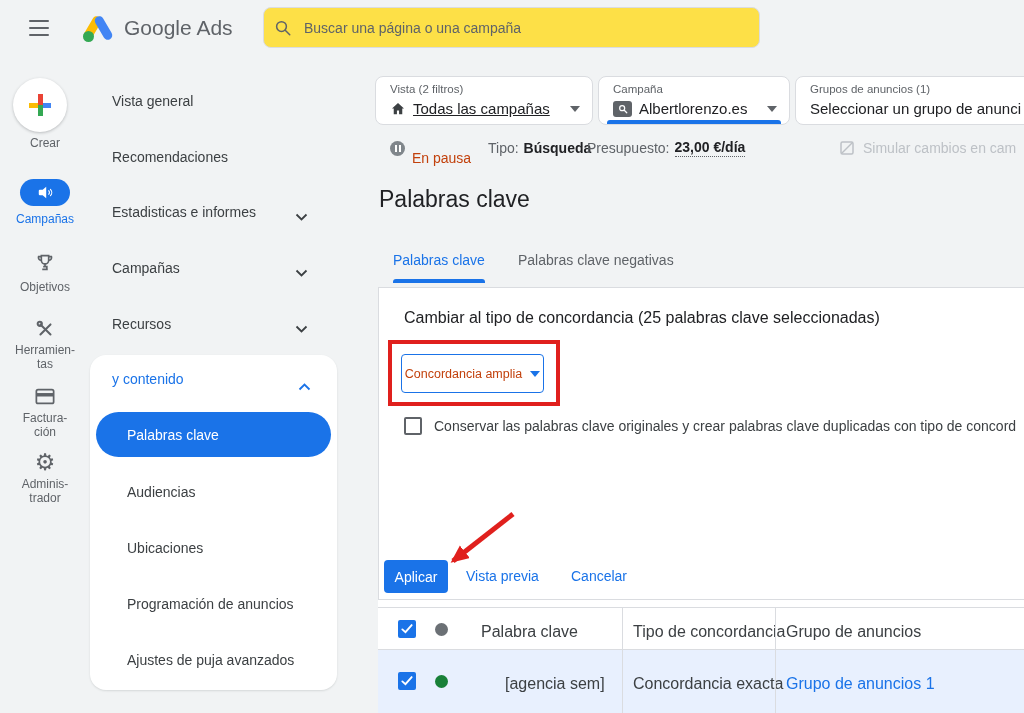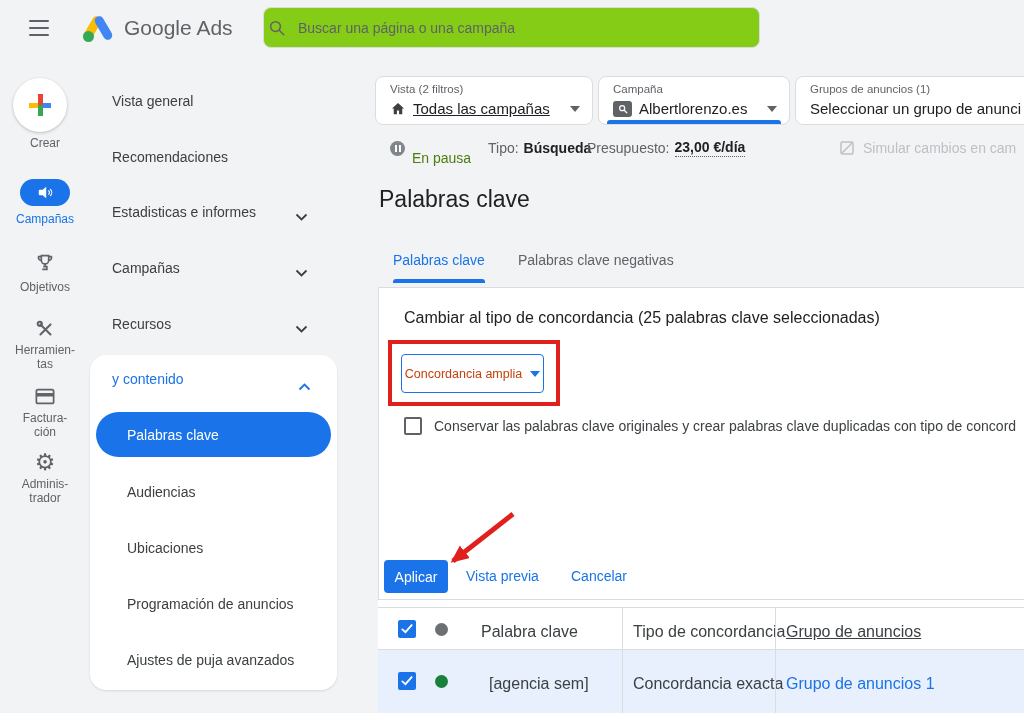--- a/index.html
+++ b/index.html
@@ -10,21 +10,21 @@
 
   
   .hamburger { left:29px; top:20px; width:20px; height:16px; cursor:pointer; }
   .hamburger i { display:block; width:20px; height:2px; background:#5f6368; border-radius:1px; margin-bottom:5px; }
   .logo-mark { left:82px; top:13px; width:32px; height:30px; }
   .logo-mark .bar { position:absolute; width:9px; height:26px; border-radius:5px; }
   .logo-mark .bar.y { background:#fbbc04; left:6px; top:2px; transform:rotate(30deg); }
   .logo-mark .bar.b { background:#4285f4; left:17px; top:2px; transform:rotate(-30deg); }
   .logo-mark .dot { position:absolute; width:11px; height:11px; border-radius:50%; background:#34a853; left:1px; bottom:1px; }
   .logo-text { left:124px; top:16px; font-size:21px; color:#5f6368; }
-  .searchbox { left:263px; top:7px; width:497px; height:41px; background:#84cc16; border:1px solid #dadce0; border-radius:8px; display:flex; align-items:center; padding:0 4px; gap:12px; }
+  .searchbox { left:263px; top:7px; width:497px; height:41px; background:#fde047; border:1px solid #dadce0; border-radius:8px; display:flex; align-items:center; padding:0 10px; gap:12px; }
   .searchbox input { border:none; outline:none; flex:1; font-size:14px; color:#3c4043; font-family:inherit; background:transparent; }
   .searchbox input::placeholder { color:#5f6368; }
 
   
   .rail { left:0; top:56px; width:90px; height:657px; }
   .rail-label { position:absolute; width:90px; text-align:center; font-size:12px; color:#5f6368; line-height:14px; }
   .rail-label.blue { color:#1a73e8; }
   .crear-circle { position:absolute; left:13px; top:22px; width:54px; height:54px; background:#fff; border-radius:50%; box-shadow:0 1px 3px rgba(60,64,67,.3); display:flex; align-items:center; justify-content:center; cursor:pointer; }
   .gplus { position:relative; width:22px; height:22px; }
   .gplus span { position:absolute; }
@@ -54,21 +54,21 @@
   .fbox .val .txt-b { font-weight:500; color:#202124; }
   .caret { width:0; height:0; border-left:5px solid transparent; border-right:5px solid transparent; border-top:6px solid #5f6368; position:absolute; right:12px; top:29px; }
   .blue-underbar { position:absolute; left:8px; right:8px; bottom:0; height:4px; background:#1a73e8; border-radius:3px 3px 0 0; }
   .camp-badge { width:19px; height:16px; background:#5f6368; border-radius:3px; display:inline-flex; align-items:center; justify-content:center; }
 
   
   .stat { position:absolute; top:138px; height:20px; display:flex; align-items:center; gap:7px; font-size:14px; white-space:nowrap; }
   .pause-ic { width:15px; height:15px; border-radius:50%; background:#80868b; position:relative; display:inline-block; }
   .pause-ic i { position:absolute; top:4px; width:2px; height:7px; background:#fff; }
   .pause-ic i:first-child { left:5px; } .pause-ic i:last-child { left:8.5px; }
-  .t-dark { color:#4d7c0f;margin-top:20px; } .t-gray { color:#5f6368; } .t-faint { color:#bdc1c6; }
+  .t-dark { color:#c2410c;margin-top:20px; } .t-gray { color:#5f6368; } .t-faint { color:#bdc1c6; }
   .bold { font-weight:600; color:#202124; }
   .dotted-u { border-bottom:1.5px dotted #5f6368; padding-bottom:1px; cursor:pointer; }
 
   
   .page-title { left:379px; top:186px; font-size:23px; color:#202124; }
   .tab { position:absolute; top:252px; font-size:14px; font-weight:500; cursor:pointer; white-space:nowrap; }
   .tab.active { color:#1a73e8; }
   .tab.idle { color:#5f6368; }
   .tab-bar { position:absolute; left:393px; top:279px; width:92px; height:4px; background:#1a73e8; border-radius:3px 3px 0 0; }
 
@@ -297,30 +297,30 @@
   <div class="ktable">
     <div class="thead">
       <span class="chk checked" style="position:absolute; left:20px; top:12px;">
           <svg viewBox="0 0 18 18" width="14" height="14">
             <path d="M3 9.5l4 3.5 8-9" stroke="#fff" stroke-width="2.4" fill="none" stroke-linecap="round"></path>
           </svg>
         </span>
       <span class="dot" style="left:57px; top:15px; background:#6b7075;"></span>
       <span class="cell" style="left:103px; top:15px;">Palabra clave</span>
       <span class="cell" style="left:255px; top:15px;">Tipo de concordancia</span>
-      <span class="cell" style="left:408px; top:15px;text-decoration:underline;">Grupo de anuncios</span>
+      <span class="cell" style="left:408px; top:15px;">Grupo de anuncios</span>
     </div>
     <div class="trow">
       <span class="chk checked" style="position:absolute; left:20px; top:22px;">
           <svg viewBox="0 0 18 18" width="14" height="14">
             <path d="M3 9.5l4 3.5 8-9" stroke="#fff" stroke-width="2.4" fill="none" stroke-linecap="round"></path>
           </svg>
         </span>
       <span class="dot" style="left:57px; top:25px; background:#188038;"></span>
-      <span class="cell" style="left:87px; top:25px;padding-left:24px;">[agencia sem]</span>
+      <span class="cell" style="left:103px; top:25px;padding-left:24px;">[agencia sem]</span>
       <span class="cell" style="left:255px; top:25px;">Concordancia exacta</span>
       <span class="cell link" style="left:408px; top:25px;">Grupo de anuncios 1</span>
     </div>
     <span class="vline" style="left:244px;"></span>
     <span class="vline" style="left:397px;"></span>
   </div>
 
 </div>
 
 </body></html>

